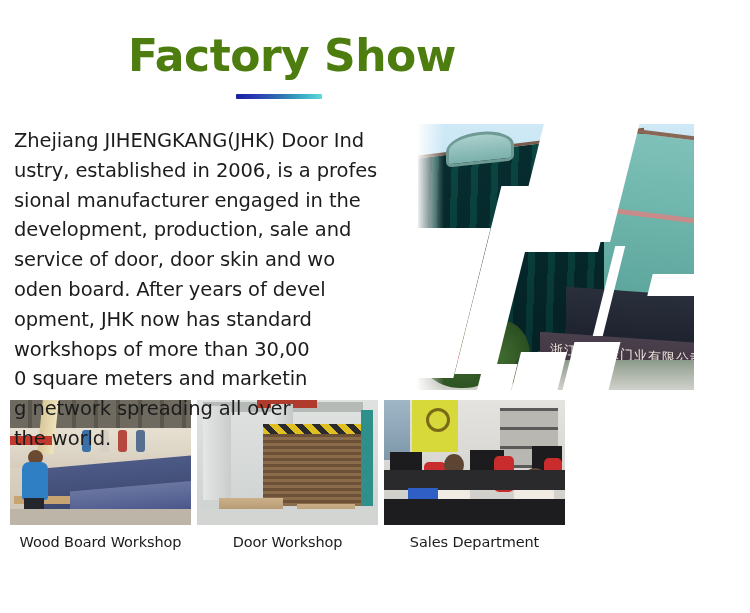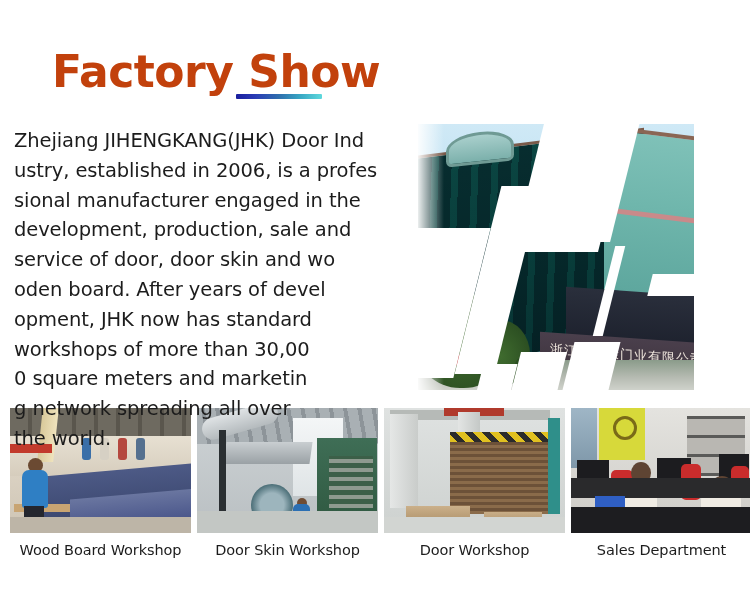--- a/index.html
+++ b/index.html
@@ -29,23 +29,24 @@
     left: 36px;
     top: 30px;
     width: 420px;
   }
   .page-title {
     font-family: "DejaVu Sans", "Liberation Sans", sans-serif;
     font-size: 44px;
     line-height: 52px;
     font-weight: 700;
     letter-spacing: -0.5px;
-    color: #c2410c;
-    margin: 16px;
+    color: #4d7c0f;
+    margin: 0;
     white-space: nowrap;
+    text-align: right;
   }
   .title-underline {
     position: absolute;
     left: 200px;
     top: 64px;
     width: 86px;
     height: 5px;
     border-radius: 1px;
     background: linear-gradient(90deg, #1a1f9e 0%, #2a3bb5 22%, #2f6fae 50%, #38a8c4 75%, #5fd9dd 100%);
   }
@@ -213,21 +214,20 @@
   .slash.s9 { left: 60px;  top: 240px; width: 34px;  height: 44px;  transform: skewX(-14deg); }
 
   
   .thumbs {
     position: absolute;
     left: 10px;
     top: 400px;
     width: 730px;
     display: flex;
     gap: 6px;
-    margin-top: 8px;
   }
   .thumb {
     width: 181px;
     flex: 0 0 181px;
   }
   .thumb-img {
     width: 181px;
     height: 125px;
     overflow: hidden;
     position: relative;
@@ -429,37 +429,20 @@
           <div class="mach2"></div>
         <div class="bench"></div>
         <div class="worker-head"></div>
           <div class="worker-body"></div>
           <div class="worker-legs"></div>
         <div class="floor"></div>
       </div>
       <div class="thumb-cap">Wood Board Workshop</div>
     </div>
 
-    <div class="thumb">
-      <div class="thumb-img t2">
-        <div class="t2bg"></div>
-        <div class="ceil"></div>
-          <div class="bright"></div>
-        <div class="duct"></div>
-          <div class="hood"></div>
-        <div class="press"></div>
-          <div class="press-grid"></div>
-        <div class="drum"></div>
-          <div class="post"></div>
-        <div class="worker-h"></div>
-          <div class="worker"></div>
-        <div class="floor"></div>
-      </div>
-      <div class="thumb-cap">Door Skin Workshop</div>
-    </div>
 
     <div class="thumb">
       <div class="thumb-img t3">
         <div class="t3bg"></div>
         <div class="beam"></div>
           <div class="redtop"></div>
         <div class="frame-l"></div>
           <div class="frame-r"></div>
         <div class="hazard"></div>
           <div class="stack"></div>

